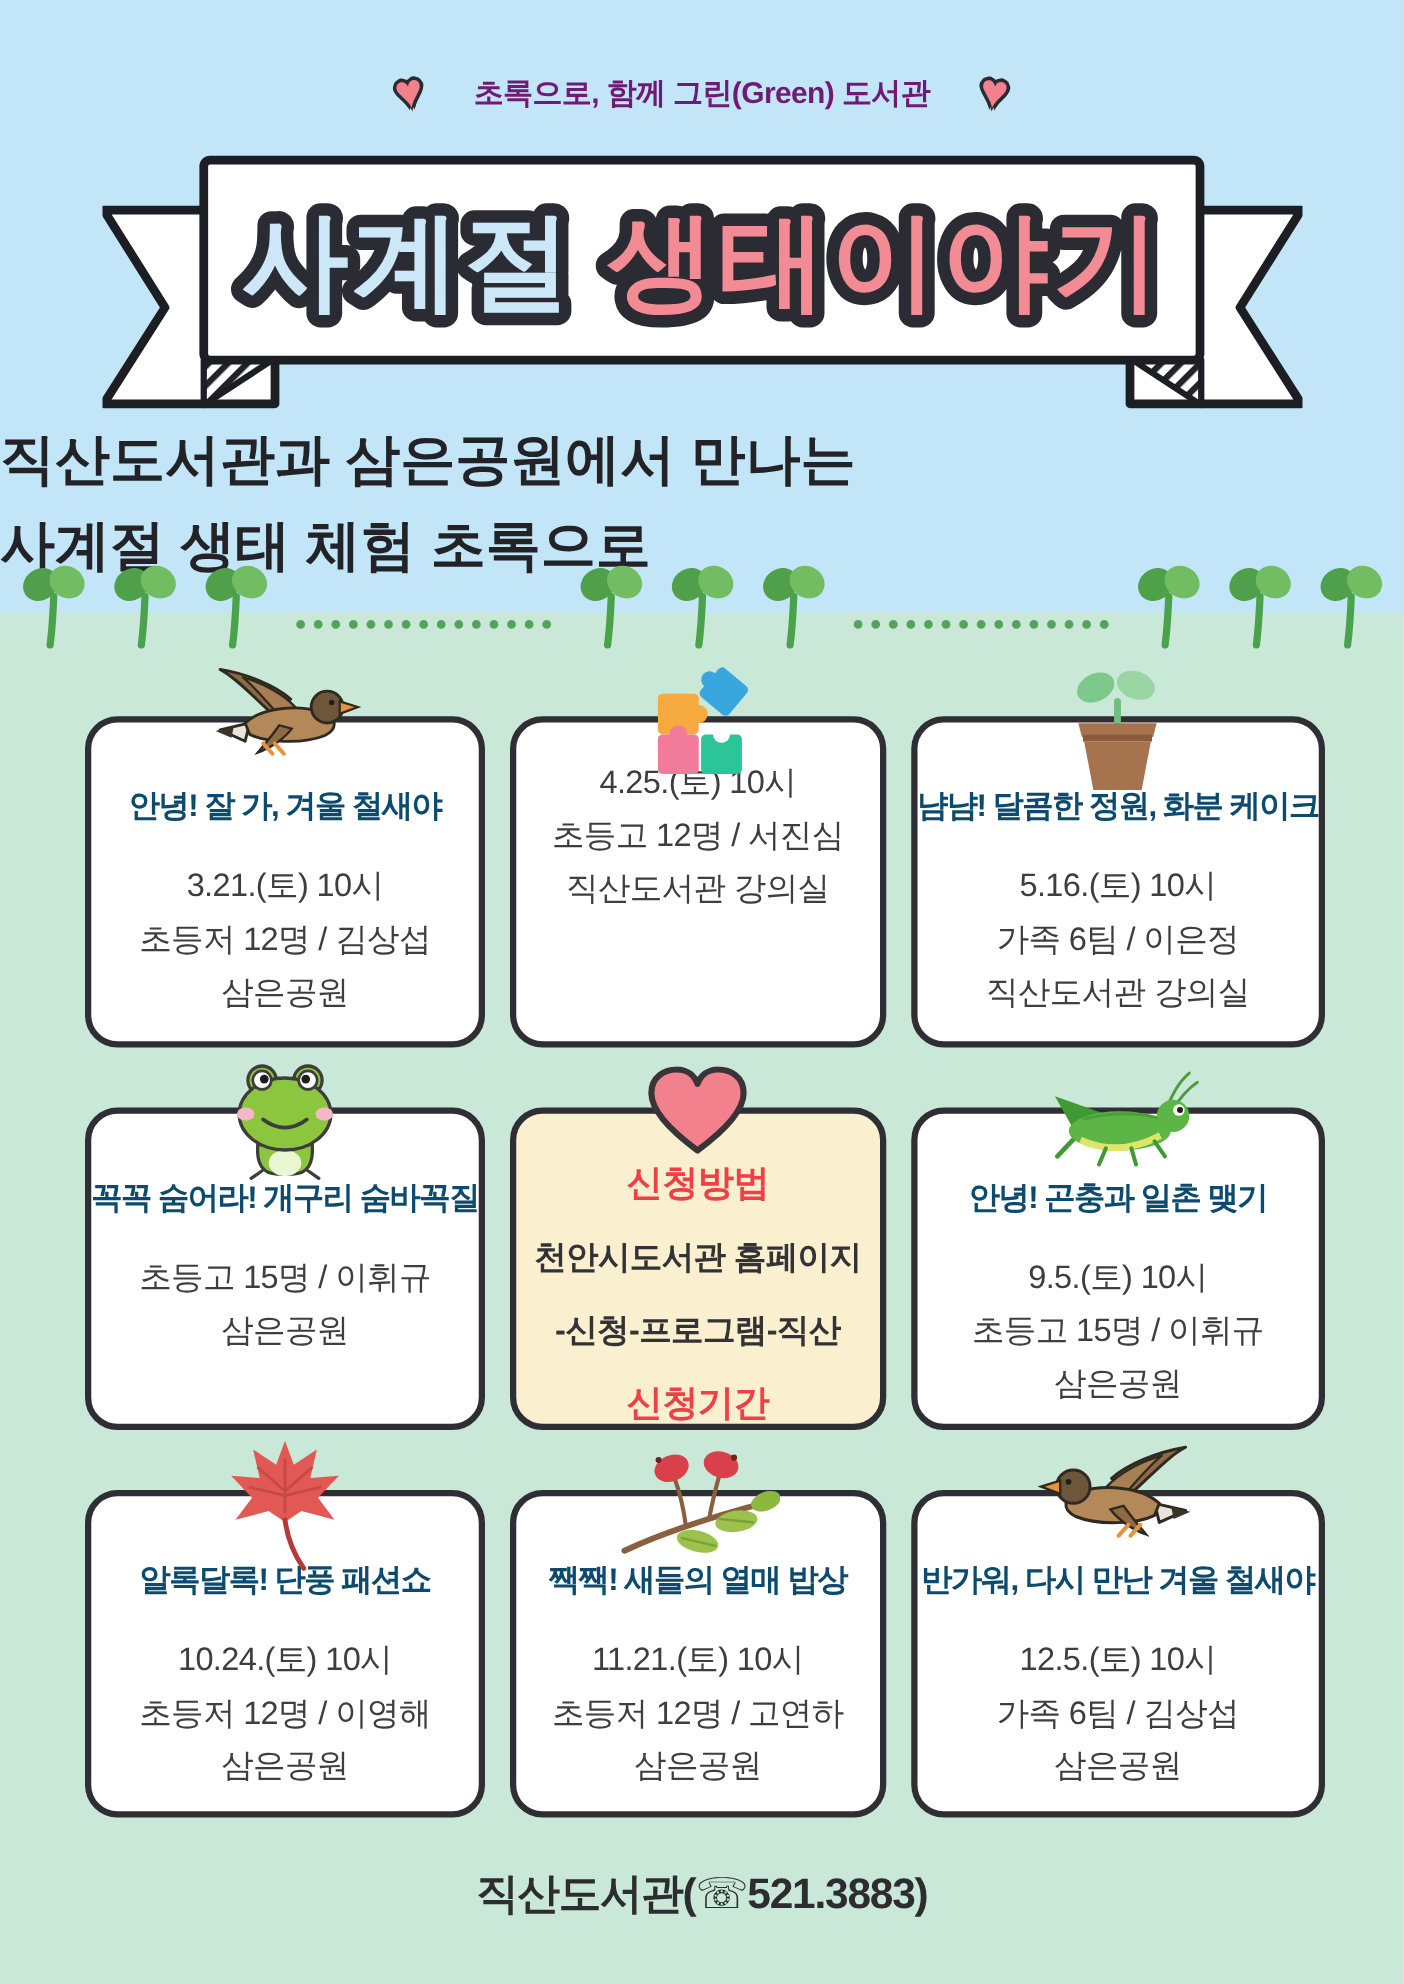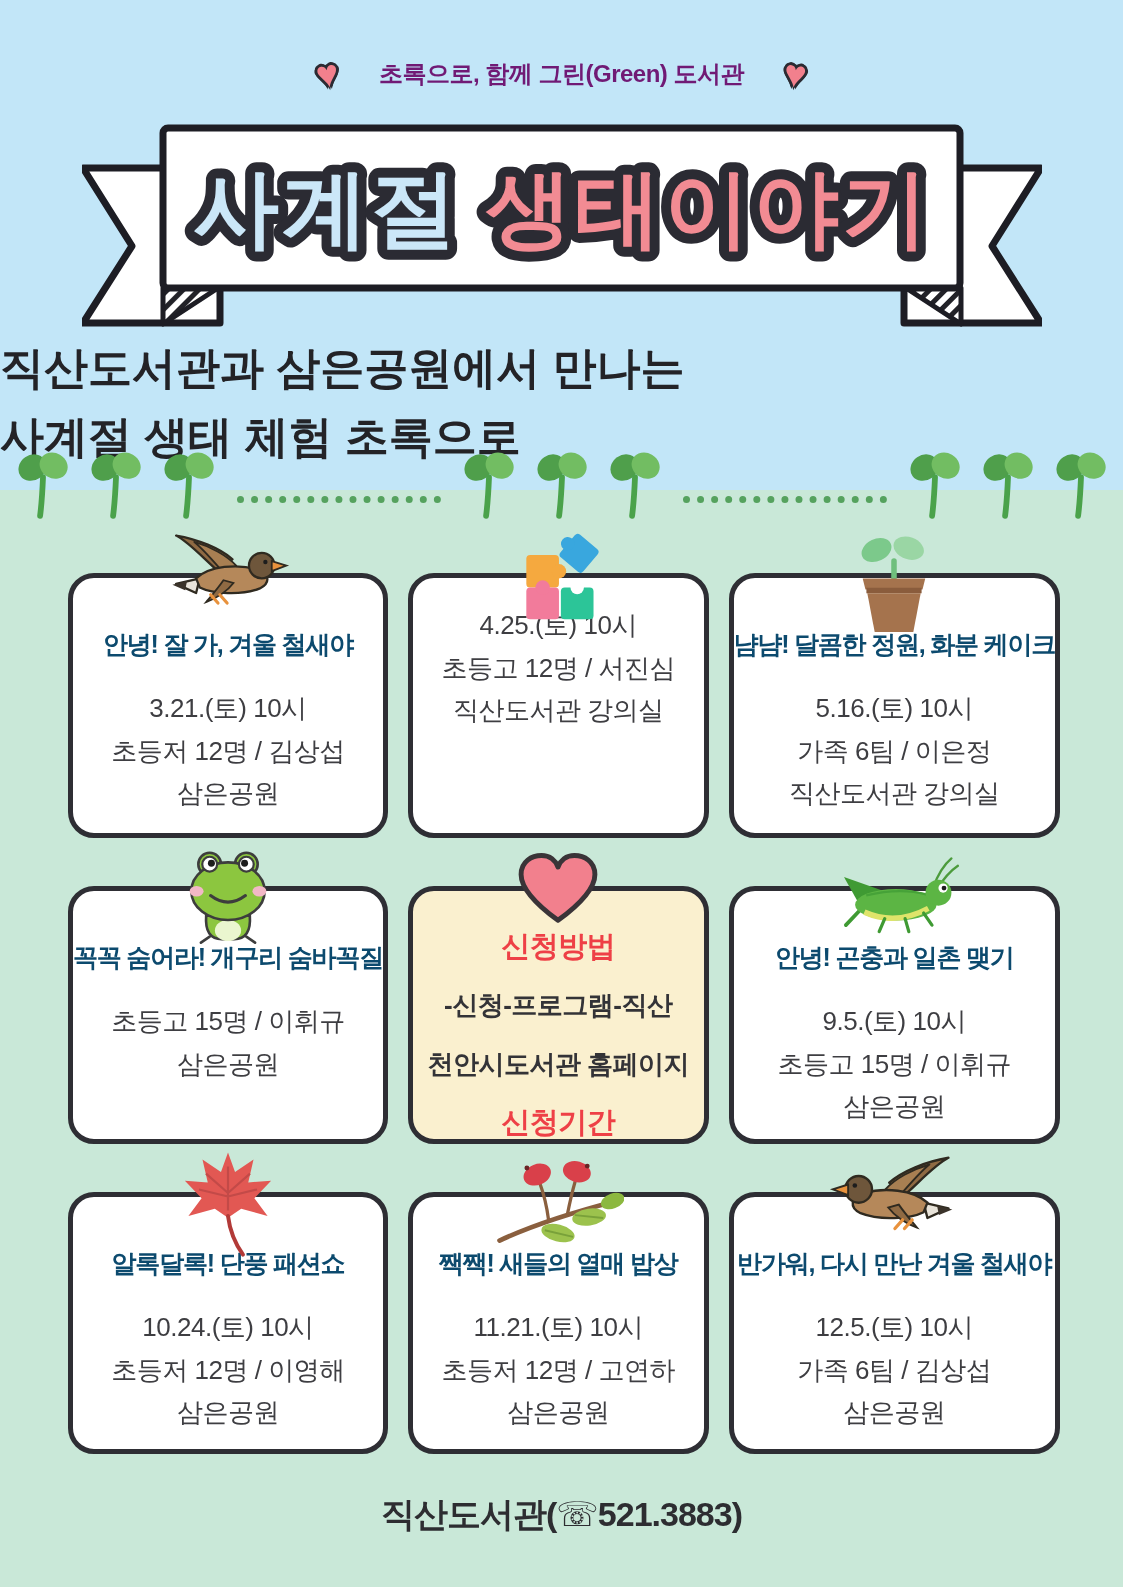--- a/index.html
+++ b/index.html
@@ -229,22 +229,22 @@
         <div>삼은공원</div>
       </div>
     </div>
 
     <div class="cell cell-apply">
       <svg class="icon" style="top:-38px" width="82" height="74" viewBox="0 0 100 90">
         <path d="M50,82 C20,60 5,42 5,26 C5,10 18,3 30,3 C40,3 47,9 50,17 C53,9 60,3 70,3 C82,3 95,10 95,26 C95,42 80,60 50,82 Z" fill="#f2808d" stroke="#3a3438" stroke-width="6" stroke-linejoin="round"></path>
       </svg>
       <div class="apply-body">
         <div class="apply-label">신청방법</div>
+        <div class="apply-line">천안시도서관 홈페이지</div>
         <div class="apply-line">-신청-프로그램-직산</div>
-        <div class="apply-line">천안시도서관 홈페이지</div>
         <div class="apply-label">신청기간</div>
       </div>
     </div>
 
     <div class="cell">
       <svg class="icon" style="top:-40px" width="132" height="88" viewBox="0 0 140 95">
         <path d="M112,40 Q120,18 132,8" stroke="#4c9b3c" stroke-width="2.5" fill="none" stroke-linecap="round"></path>
         <path d="M116,42 Q127,24 139,16" stroke="#4c9b3c" stroke-width="2.5" fill="none" stroke-linecap="round"></path>
         <polygon points="35,62 16,28 78,50" fill="#3f9a33"></polygon>
         <path d="M35,62 L18,80" stroke="#3f9a33" stroke-width="4" stroke-linecap="round"></path>

